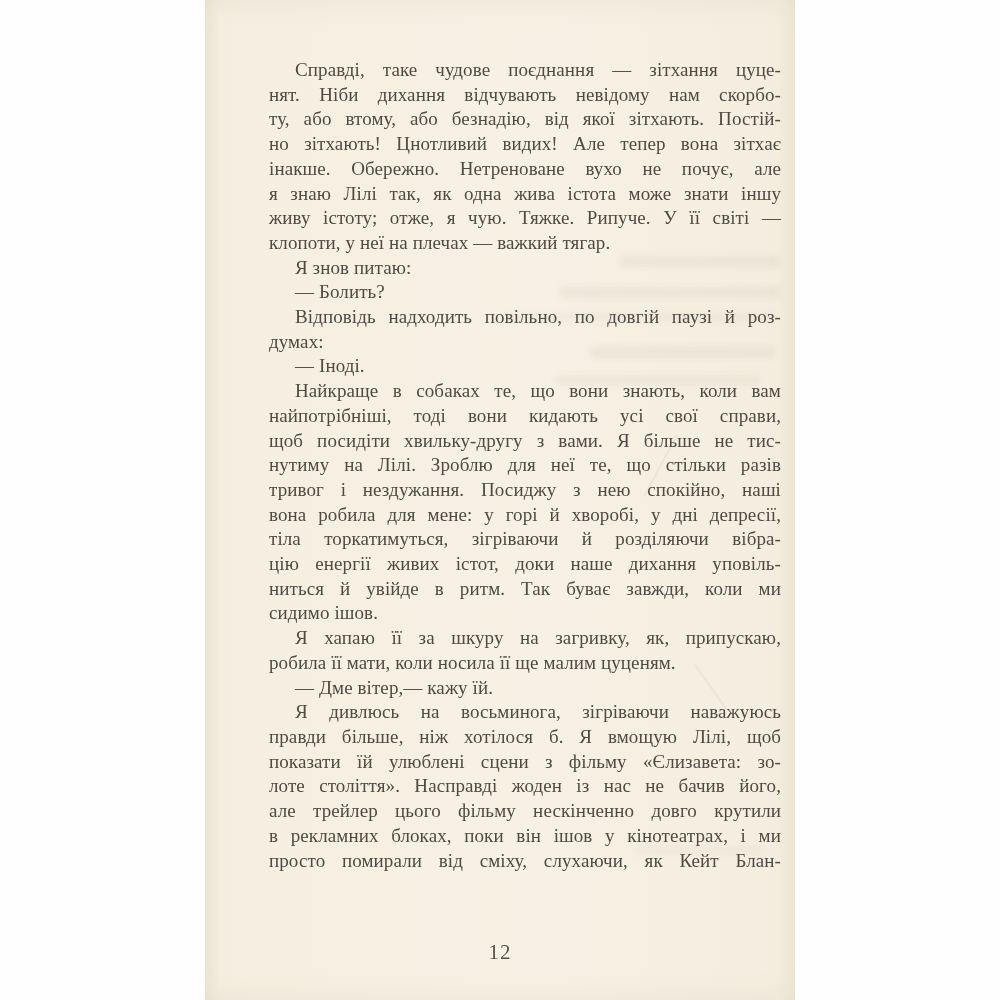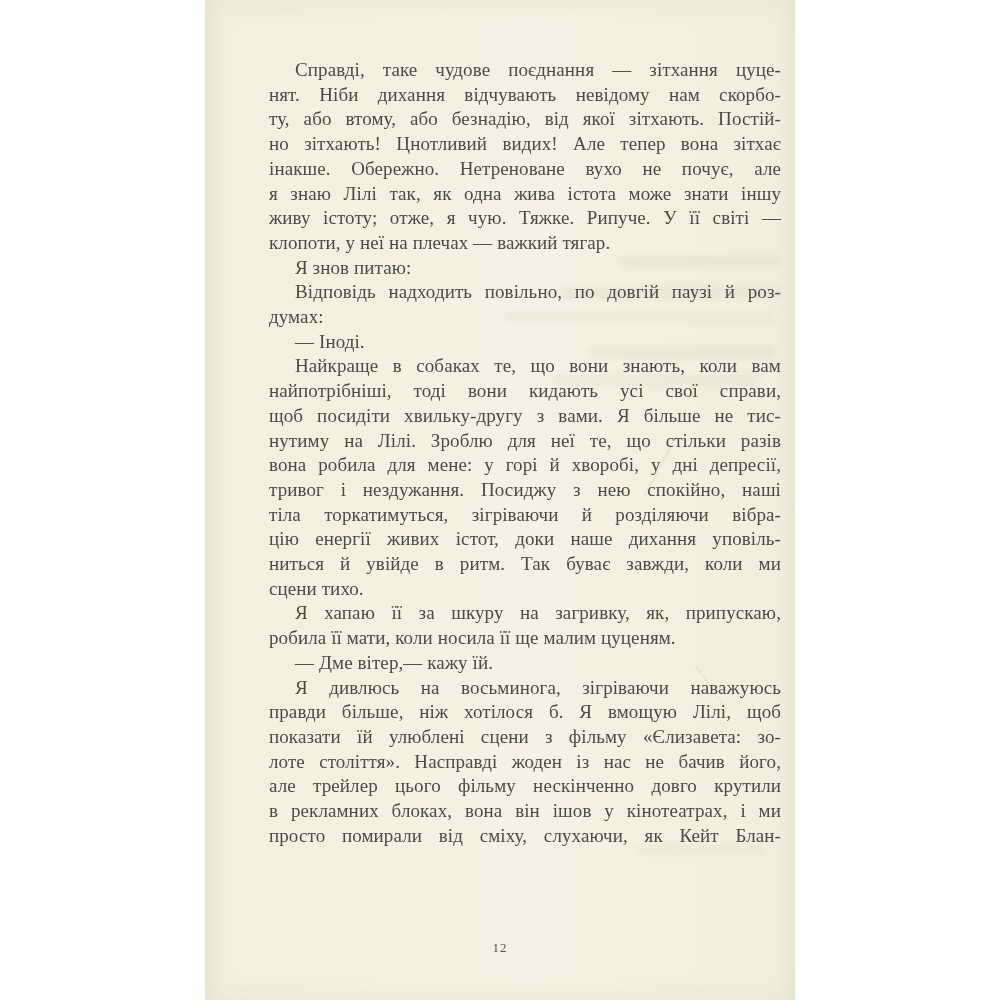--- a/index.html
+++ b/index.html
@@ -42,21 +42,21 @@
     white-space: normal;
   }
   .line.stretch { text-align-last: justify; }
   .line.indent { text-indent: 26px; }
   .page-number {
     position: absolute;
     left: 0;
     width: 590px;
     top: 940px;
     text-align: center;
-    font-size: 13px;
+    font-size: 21px;
     color: #55524a;
     letter-spacing: 1px;
   }
   
   .ghost {
     position: absolute;
     background: rgba(148,148,126,0.10);
     filter: blur(3px);
     border-radius: 3px;
     pointer-events: none;
@@ -99,51 +99,54 @@
           <div class="line stretch">но зітхають! Цнотливий видих! Але тепер вона зітхає</div>
           <div class="line stretch">інакше. Обережно. Нетреноване вухо не почує, але</div>
           <div class="line stretch">я знаю Лілі так, як одна жива істота може знати іншу</div>
           <div class="line stretch">живу істоту; отже, я чую. Тяжке. Рипуче. У її світі —</div>
           <div class="line">клопоти, у неї на плечах — важкий тягар.</div>
         </div>
         <div class="para">
           <div class="line indent">Я знов питаю:</div>
         </div>
         <div class="para">
+          <div class="line indent">— Болить?</div>
+        </div>
+        <div class="para">
           <div class="line indent stretch">Відповідь надходить повільно, по довгій паузі й роз-</div>
           <div class="line">думах:</div>
         </div>
         <div class="para">
           <div class="line indent">— Іноді.</div>
         </div>
         <div class="para">
           <div class="line indent stretch">Найкраще в собаках те, що вони знають, коли вам</div>
           <div class="line stretch">найпотрібніші, тоді вони кидають усі свої справи,</div>
           <div class="line stretch">щоб посидіти хвильку-другу з вами. Я більше не тис-</div>
           <div class="line stretch">нутиму на Лілі. Зроблю для неї те, що стільки разів</div>
+          <div class="line stretch">тривог і нездужання. Посиджу з нею спокійно, наші</div>
           <div class="line stretch">вона робила для мене: у горі й хворобі, у дні депресії,</div>
-          <div class="line stretch">тривог і нездужання. Посиджу з нею спокійно, наші</div>
           <div class="line stretch">тіла торкатимуться, зігріваючи й розділяючи вібра-</div>
           <div class="line stretch">цію енергії живих істот, доки наше дихання уповіль-</div>
           <div class="line stretch">ниться й увійде в ритм. Так буває завжди, коли ми</div>
-          <div class="line">сцени тихо.</div>
+          <div class="line">сидимо ішов.</div>
         </div>
         <div class="para">
           <div class="line indent stretch">Я хапаю її за шкуру на загривку, як, припускаю,</div>
           <div class="line">робила її мати, коли носила її ще малим цуценям.</div>
         </div>
         <div class="para">
           <div class="line indent">— Дме вітер,— кажу їй.</div>
         </div>
         <div class="para">
           <div class="line indent stretch">Я дивлюсь на восьминога, зігріваючи наважуюсь</div>
           <div class="line stretch">правди більше, ніж хотілося б. Я вмощую Лілі, щоб</div>
           <div class="line stretch">показати їй улюблені сцени з фільму «Єлизавета: зо-</div>
           <div class="line stretch">лоте століття». Насправді жоден із нас не бачив його,</div>
           <div class="line stretch">але трейлер цього фільму нескінченно довго крутили</div>
-          <div class="line stretch">в рекламних блоках, вона він ішов у кінотеатрах, і ми</div>
+          <div class="line stretch">в рекламних блоках, поки він ішов у кінотеатрах, і ми</div>
           <div class="line stretch">просто помирали від сміху, слухаючи, як Кейт Блан-</div>
         </div>
       </div>
 
     <div class="page-number">12</div>
   </div>
 </div>
 
 </body></html>

